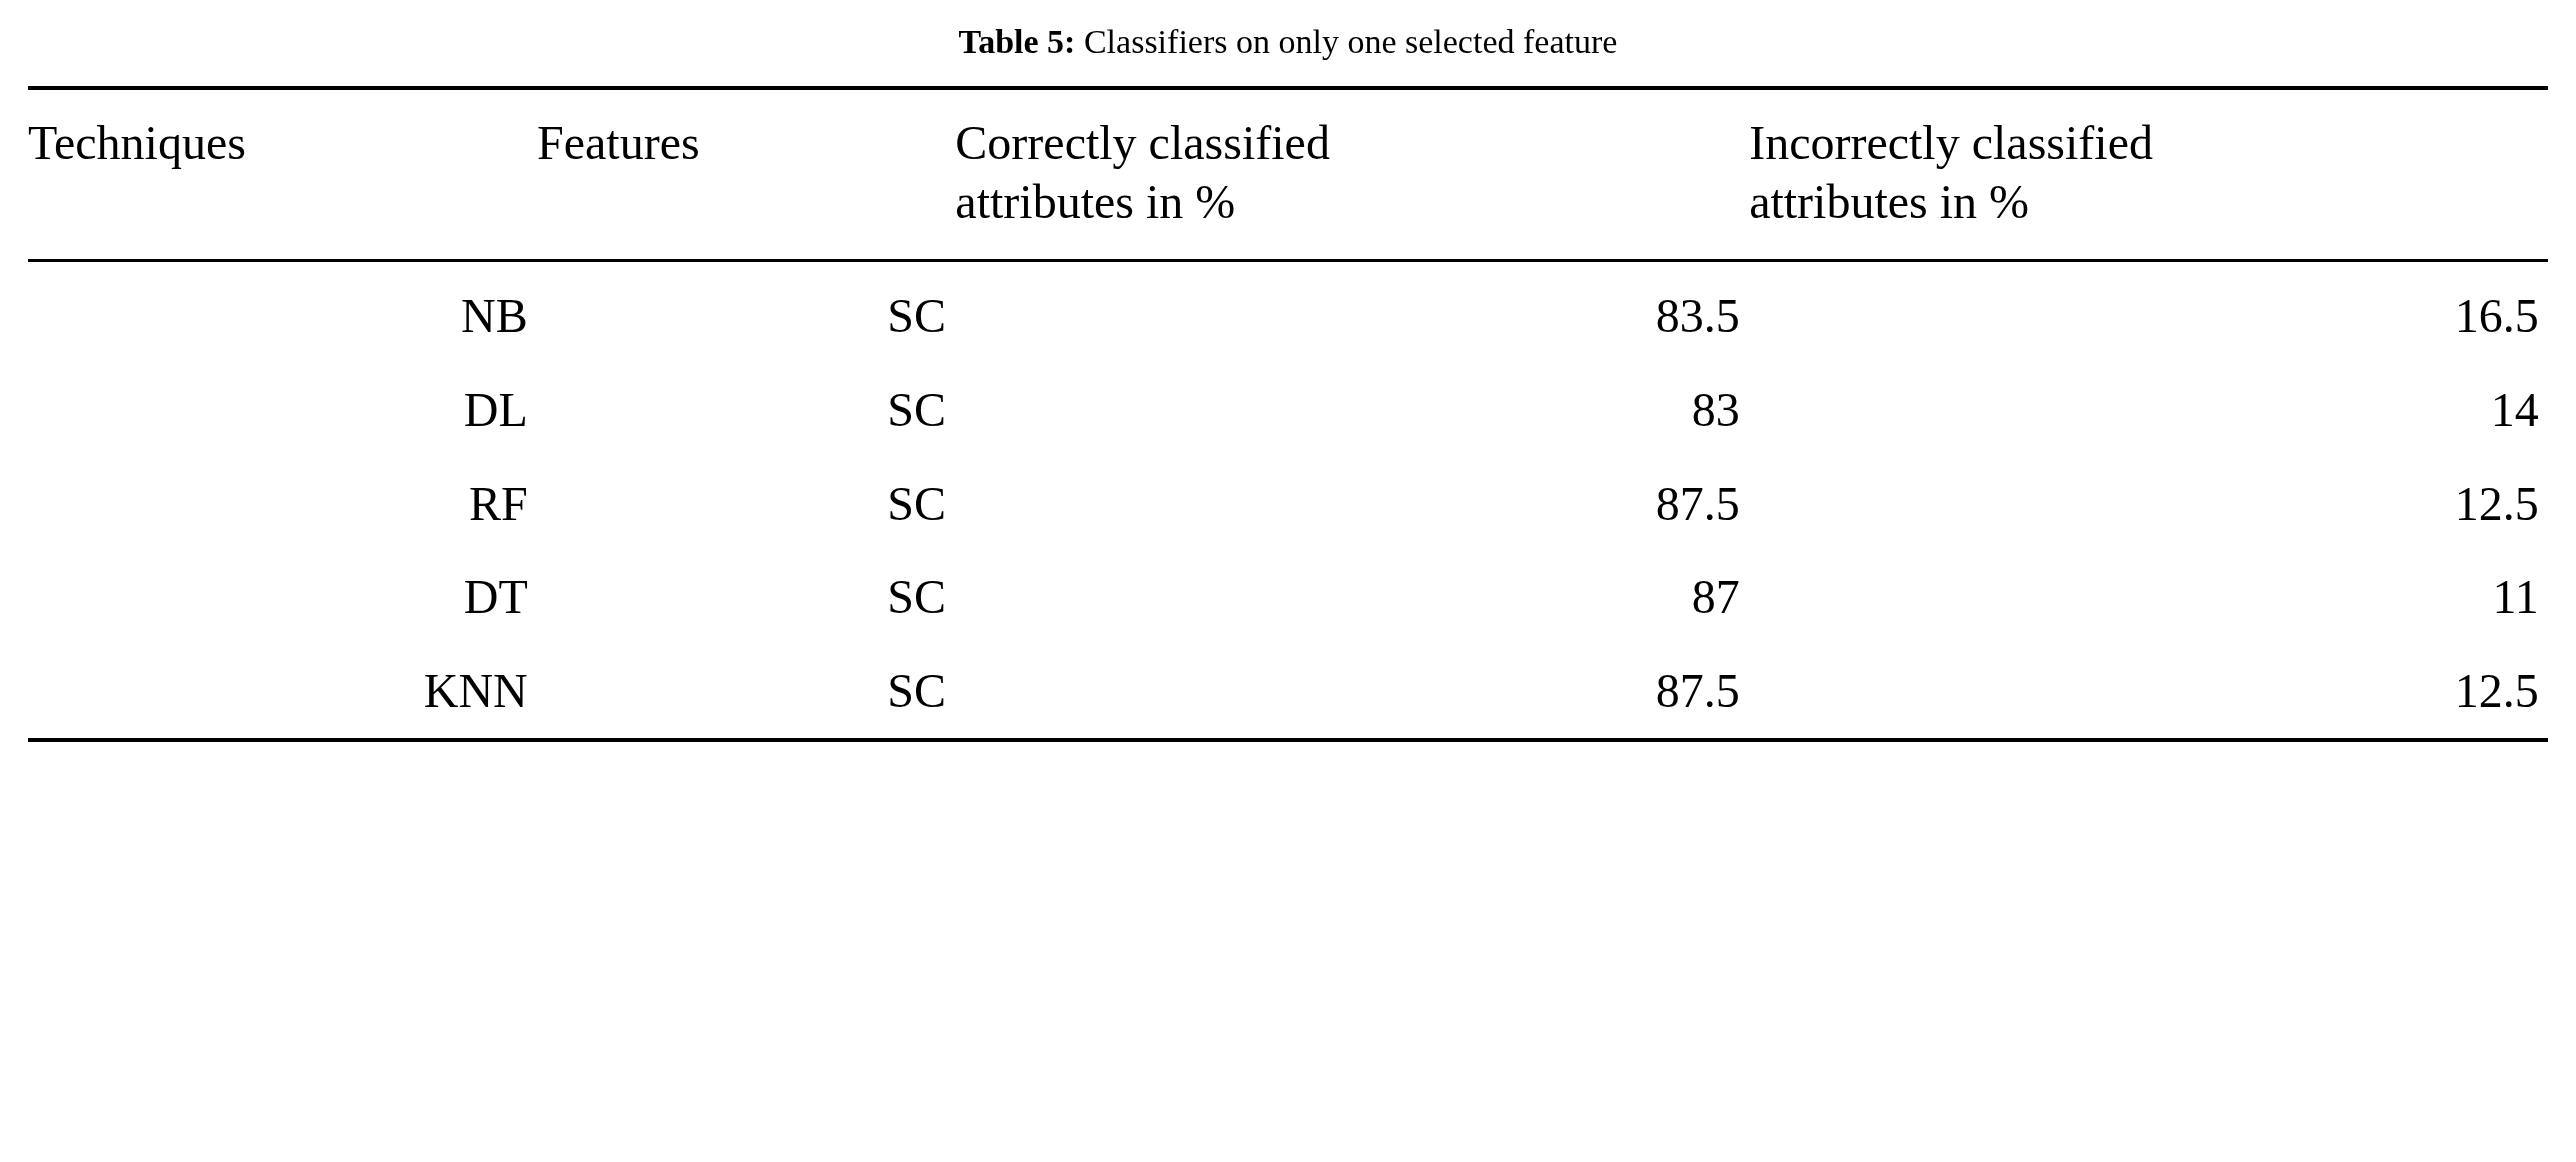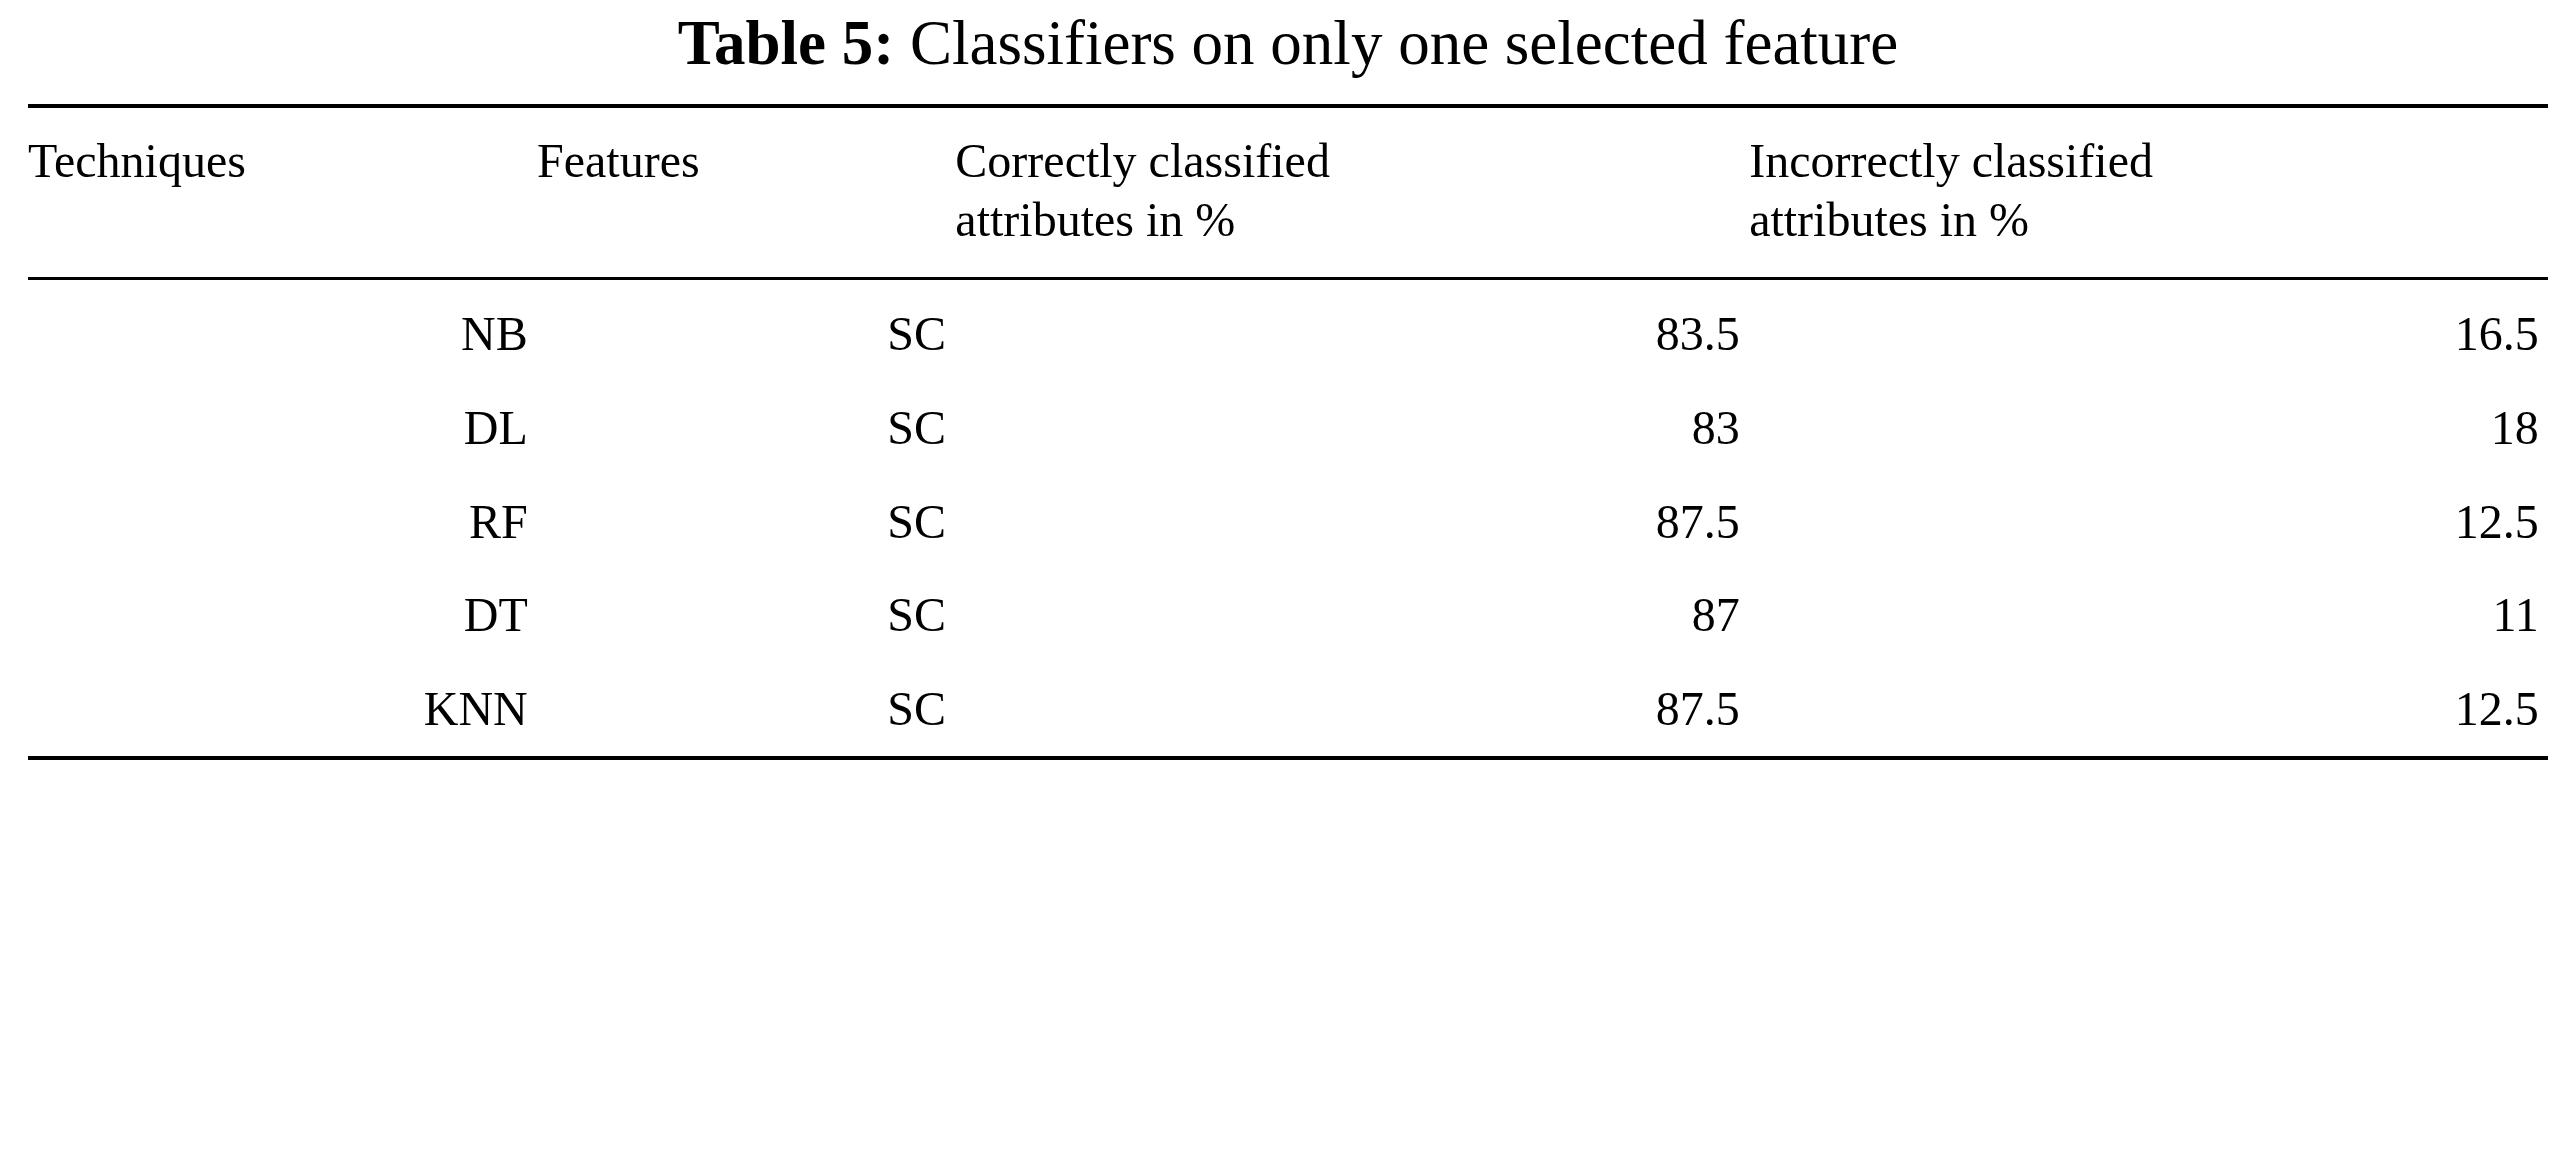--- a/index.html
+++ b/index.html
@@ -16,23 +16,23 @@
   }
   .page {
     position: relative;
     width: 2576px;
     height: 1162px;
     box-sizing: border-box;
     padding: 0 28px;
   }
   .caption {
     text-align: center;
-    font-size: 63px;
+    font-size: 34px;
     line-height: 1.1;
-    padding-top: 9px;
+    padding-top: 23px;
     padding-bottom: 26px;
     white-space: nowrap;
   }
   .caption .caption-label {
     font-weight: bold;
   }
   .caption .caption-text {
     font-weight: normal;
   }
   table.tbl {
@@ -102,21 +102,21 @@
       <tr>
         <td>NB</td>
         <td>SC</td>
         <td>83.5</td>
         <td>16.5</td>
       </tr>
       <tr>
         <td>DL</td>
         <td>SC</td>
         <td>83</td>
-        <td>18</td>
+        <td>14</td>
       </tr>
       <tr>
         <td>RF</td>
         <td>SC</td>
         <td>87.5</td>
         <td>12.5</td>
       </tr>
       <tr>
         <td>DT</td>
         <td>SC</td>

